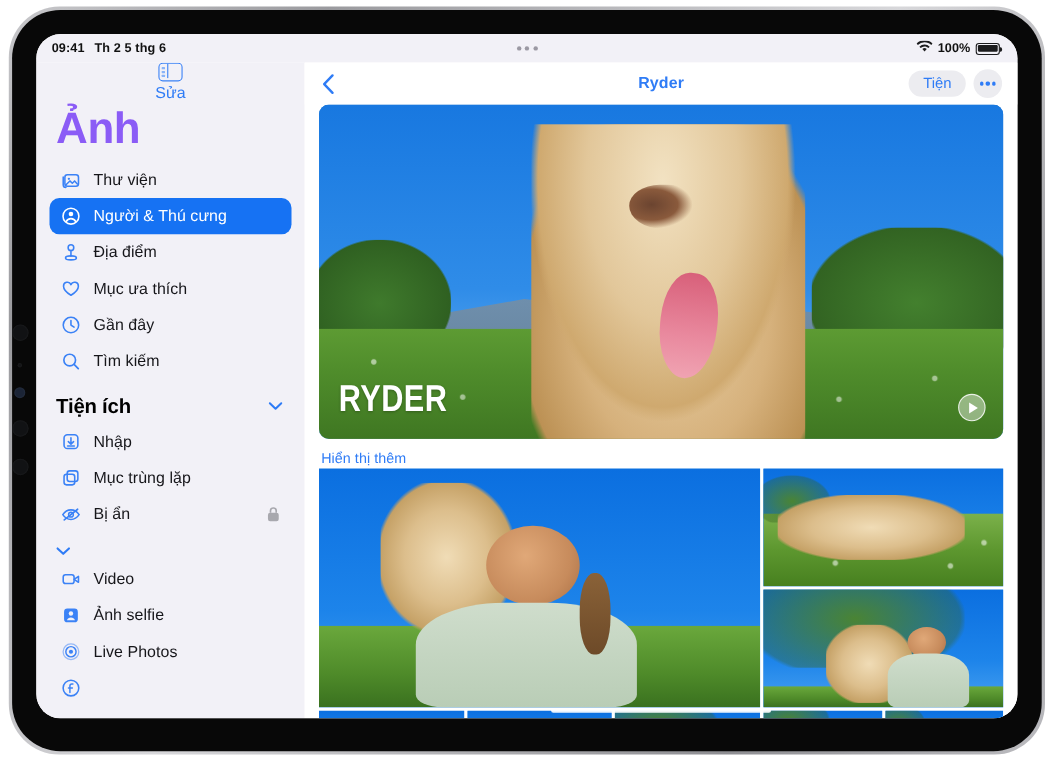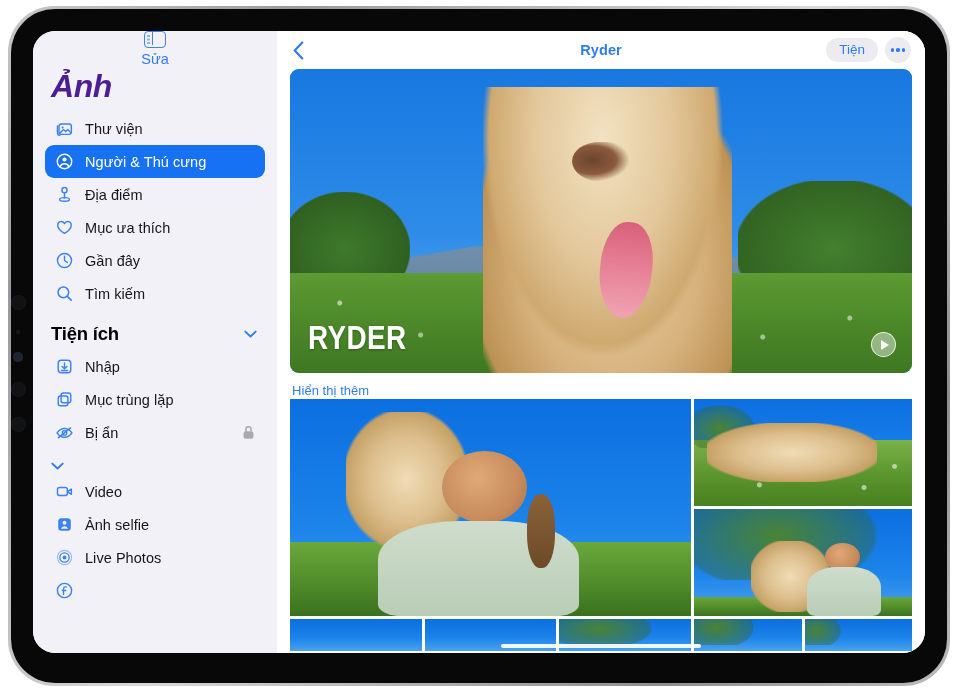--- a/index.html
+++ b/index.html
@@ -155,27 +155,26 @@
     background: #8ab4f8;
     box-shadow: 0 3.5px 0 #8ab4f8, 0 7px 0 #8ab4f8;
     border-radius: .5px;
   }
   .edit-link {
     color: #2f7cf6;
     font-size: 14.5px;
     letter-spacing: .1px;
   }
   .app-title {
-    font-size: 32px;
+    font-size: 40px;
     font-weight: bold;
-    color: #4c1d95;
+    color: #8b5cf6;
     padding: 2px 6px 8px 6px;
     letter-spacing: -.4px;
     line-height: 1.1;
-    font-style: italic;
   }
 
   .nav-row {
     display: flex;
     align-items: center;
     gap: 11px;
     height: 33px;
     padding: 0 10px;
     border-radius: 9px;
     font-size: 14.5px;
@@ -425,20 +424,46 @@
 <div class="device-bezel"></div>
 
 <div class="btn-dot" style="left:11px;top:295px;width:15px;height:15px;"></div>
 <div class="btn-dot" style="left:16px;top:330px;width:4px;height:4px;"></div>
 <div class="btn-dot" style="left:13px;top:352px;width:10px;height:10px;background:#1b2436;"></div>
 <div class="btn-dot" style="left:11px;top:382px;width:15px;height:15px;"></div>
 <div class="btn-dot" style="left:11px;top:417px;width:15px;height:15px;"></div>
 
 <div class="screen">
 
+  <div class="statusbar">
+    <div class="status-left">
+      <span>09:41</span>
+      <span>Th 2 5 thg 6</span>
+    </div>
+    <div class="status-center">
+      <div class="multitask-dots">
+        <i></i>
+        <i></i>
+        <i></i>
+      </div>
+    </div>
+    <div class="status-right">
+      <span>
+        <svg viewBox="0 0 18 13" width="15" height="11">
+            <path d="M9 11.6 6.6 8.9a3.6 3.6 0 0 1 4.8 0z" fill="#1c1c1e"></path>
+            <path d="M9 6.2c1.6 0 3.1.6 4.2 1.7l1.4-1.5A8 8 0 0 0 9 4.1a8 8 0 0 0-5.6 2.3l1.4 1.5A6 6 0 0 1 9 6.2z" fill="#1c1c1e"></path>
+            <path d="M9 1.6c2.8 0 5.4 1.1 7.3 2.9l1.4-1.5A12.3 12.3 0 0 0 9-.5 12.3 12.3 0 0 0 .3 3l1.4 1.5A10.4 10.4 0 0 1 9 1.6z" fill="#1c1c1e"></path>
+          </svg>
+      </span>
+      <span>100%</span>
+      <span class="batt">
+          <i style="width:100%"></i>
+        </span>
+    </div>
+  </div>
 
   <div class="body-split">
 
     <div class="sidebar">
 
       <div class="sidebar-top">
         <span class="sidebar-toggle"></span>
         <span class="edit-link">Sửa</span>
       </div>
 

